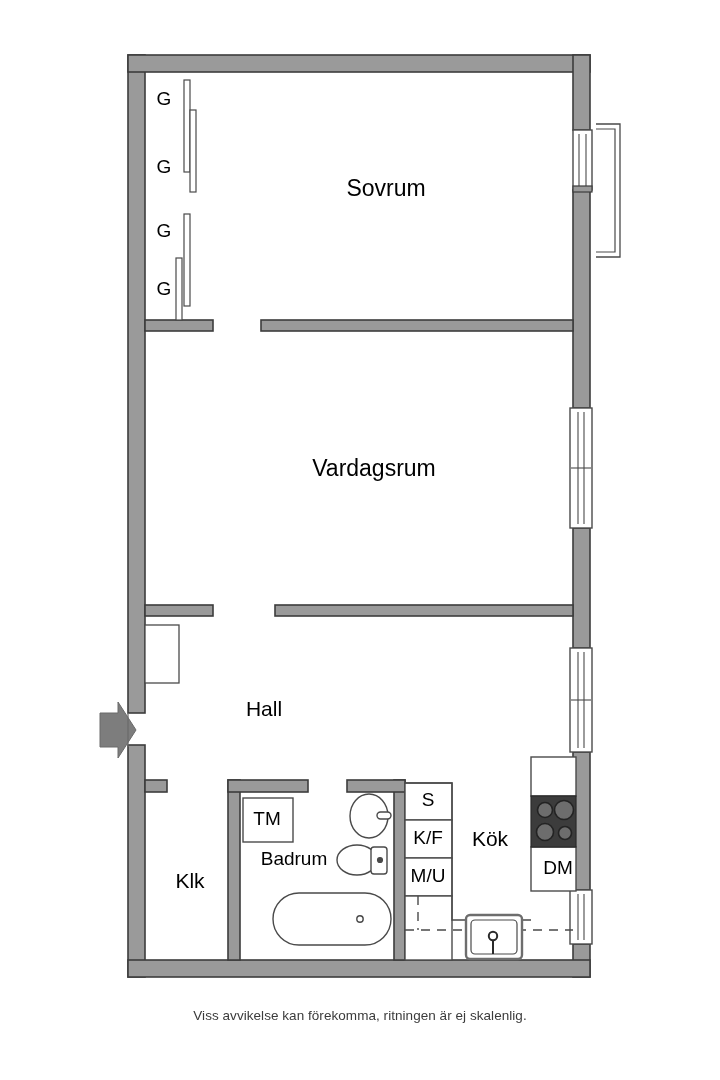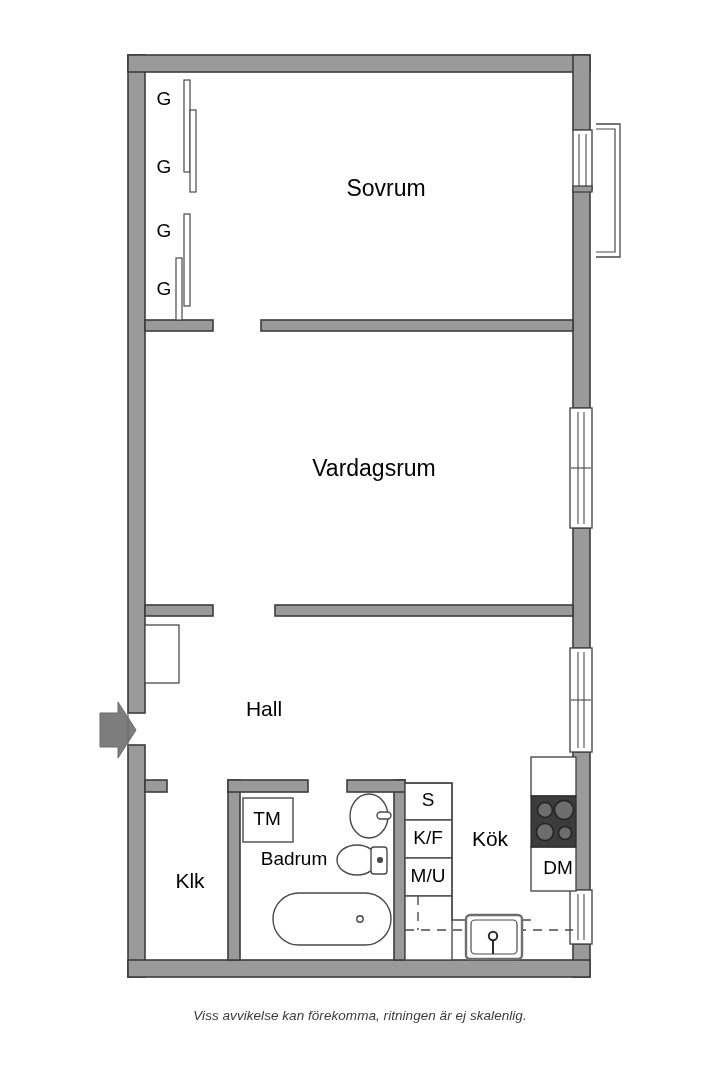--- a/index.html
+++ b/index.html
@@ -30,21 +30,20 @@
   .caption {
     position: absolute;
     left: 0;
     top: 1008px;
     width: 720px;
     text-align: center;
     font-size: 13.5px;
     color: #3b3b3b;
     font-family: "Liberation Sans", sans-serif;
     letter-spacing: 0.05px;
-    font-style: italic;
   }
   .room-label {
     font-family: "Liberation Sans", sans-serif;
     fill: #000000;
     text-anchor: middle;
     dominant-baseline: middle;
   }
   .lbl-big   { font-size: 23px; }
   .lbl-mid   { font-size: 21px; }
   .lbl-small { font-size: 19px; }

